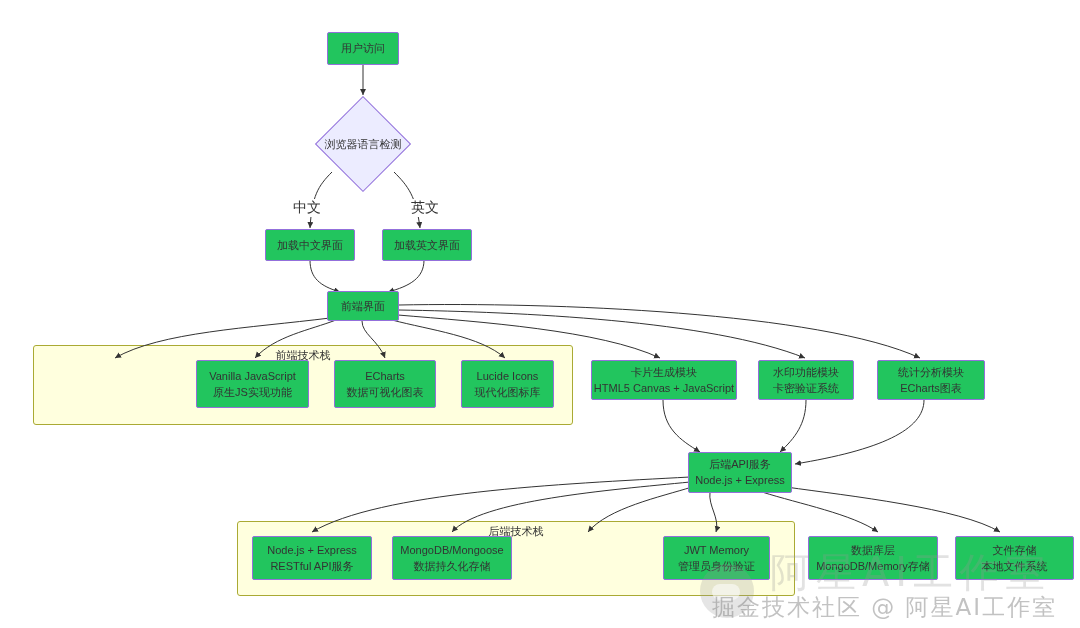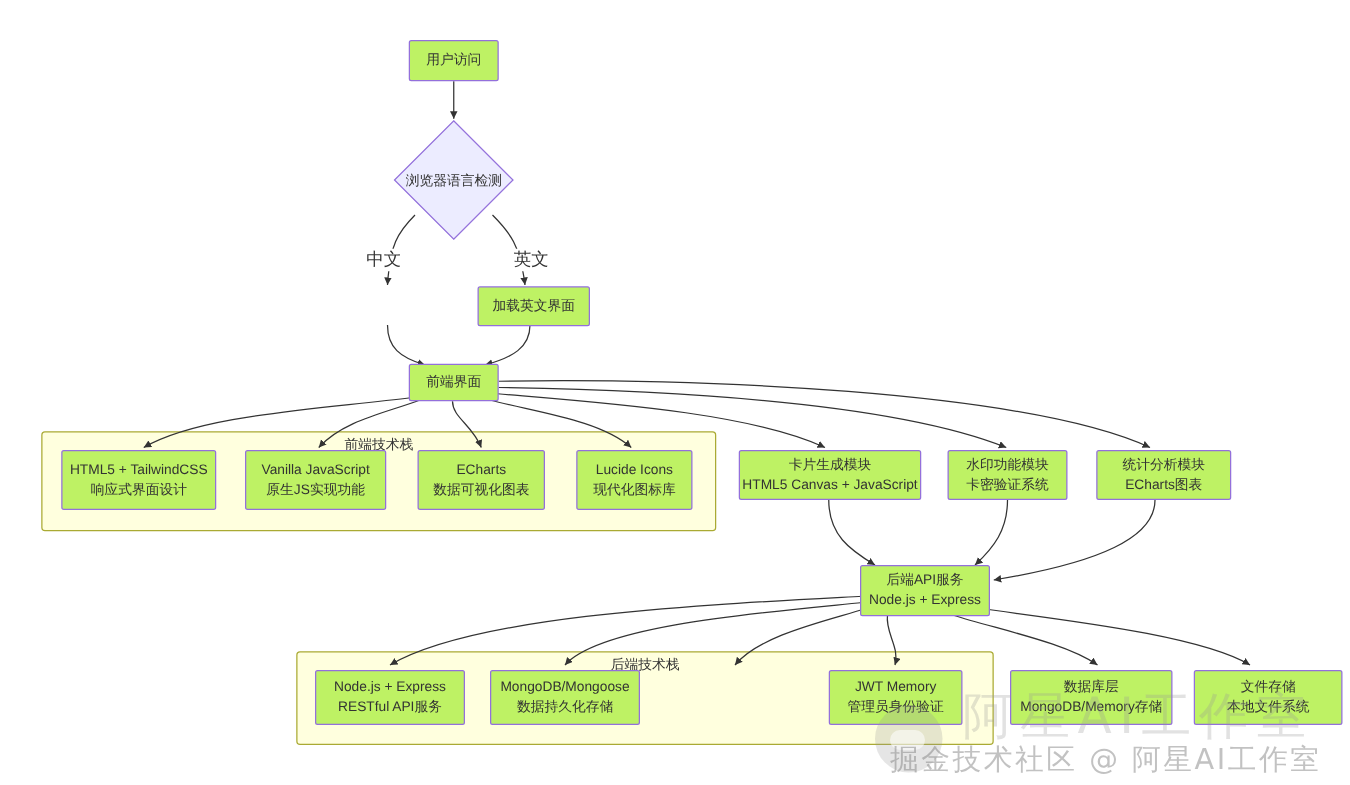--- a/index.html
+++ b/index.html
@@ -21,21 +21,21 @@
     position: absolute;
     left: 0;
     top: 0;
     width: 1080px;
     height: 628px;
     pointer-events: none;
   }
   .node {
     position: absolute;
     box-sizing: border-box;
-    background: #bef264;
+    background: #22c55e;
     border: 1px solid #9370db;
     border-radius: 2px;
     display: flex;
     flex-direction: column;
     align-items: center;
     justify-content: center;
     color: #333333;
     font-size: 11px;
     line-height: 15px;
     text-align: center;
@@ -188,33 +188,32 @@
   </div>
 
   <div class="diamond-wrap" style="left:305px; top:97px; width:116px; height:94px;">
     <div class="diamond-shape" style="width:66px; height:66px;"></div>
     <span class="diamond-label">浏览器语言检测</span>
   </div>
 
   <div class="edge-label" style="left:307px; top:208px;">中文</div>
   <div class="edge-label" style="left:425px; top:208px;">英文</div>
 
+  <div class="node" style="left:265px; top:229px; width:90px; height:32px;">
+    <span>加载中文界面</span>
+  </div>
 
   <div class="node" style="left:382px; top:229px; width:90px; height:32px;">
     <span>加载英文界面</span>
   </div>
 
   <div class="node" style="left:327px; top:291px; width:72px; height:30px;">
     <span>前端界面</span>
   </div>
 
-  <div class="node" style="left:49px; top:360px; width:124px; height:48px;">
-    <span>HTML5 + TailwindCSS</span>
-    <span class="l2">响应式界面设计</span>
-  </div>
 
   <div class="node" style="left:196px; top:360px; width:113px; height:48px;">
     <span>Vanilla JavaScript</span>
     <span class="l2">原生JS实现功能</span>
   </div>
 
   <div class="node" style="left:334px; top:360px; width:102px; height:48px;">
     <span>ECharts</span>
     <span class="l2">数据可视化图表</span>
   </div>

